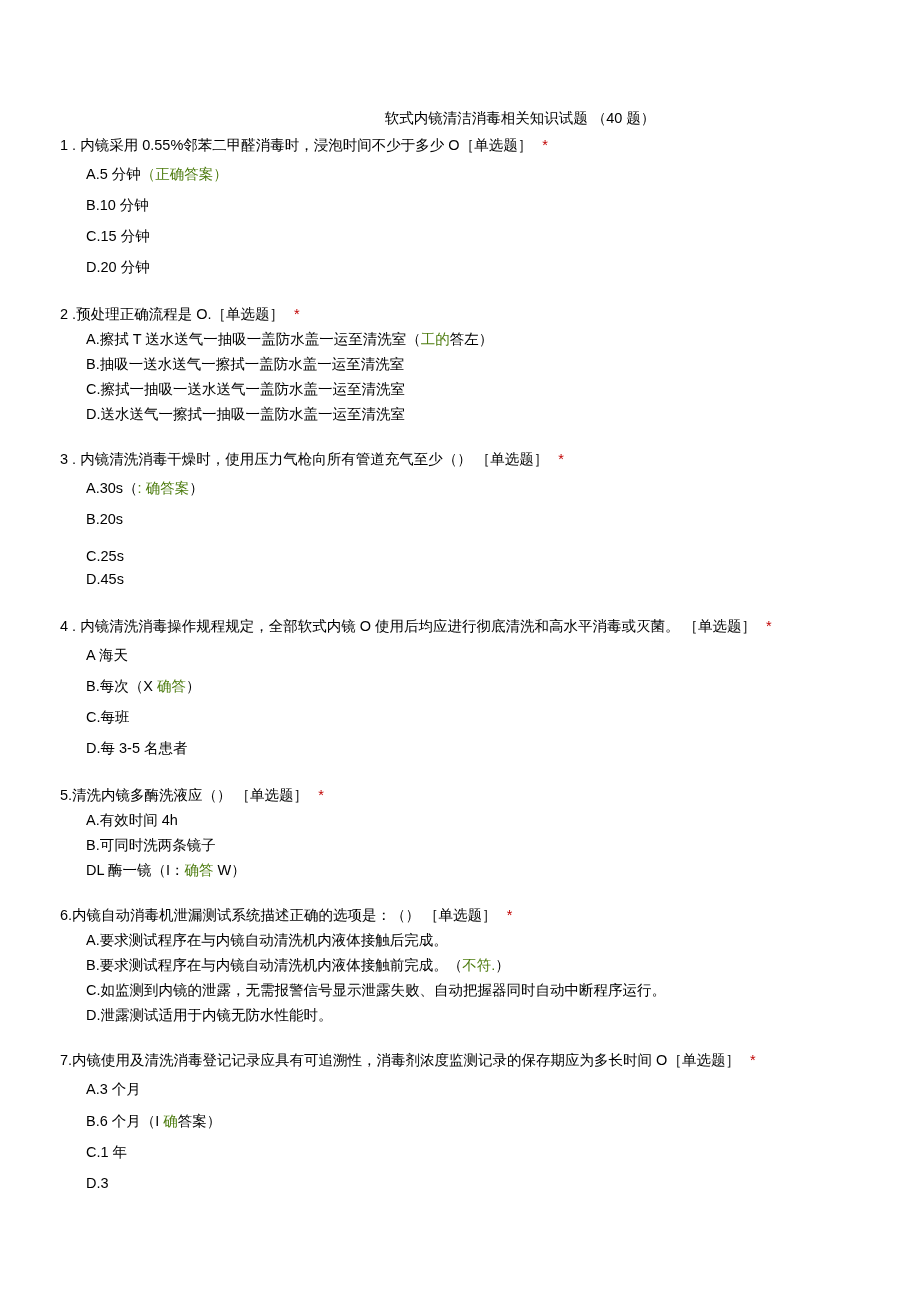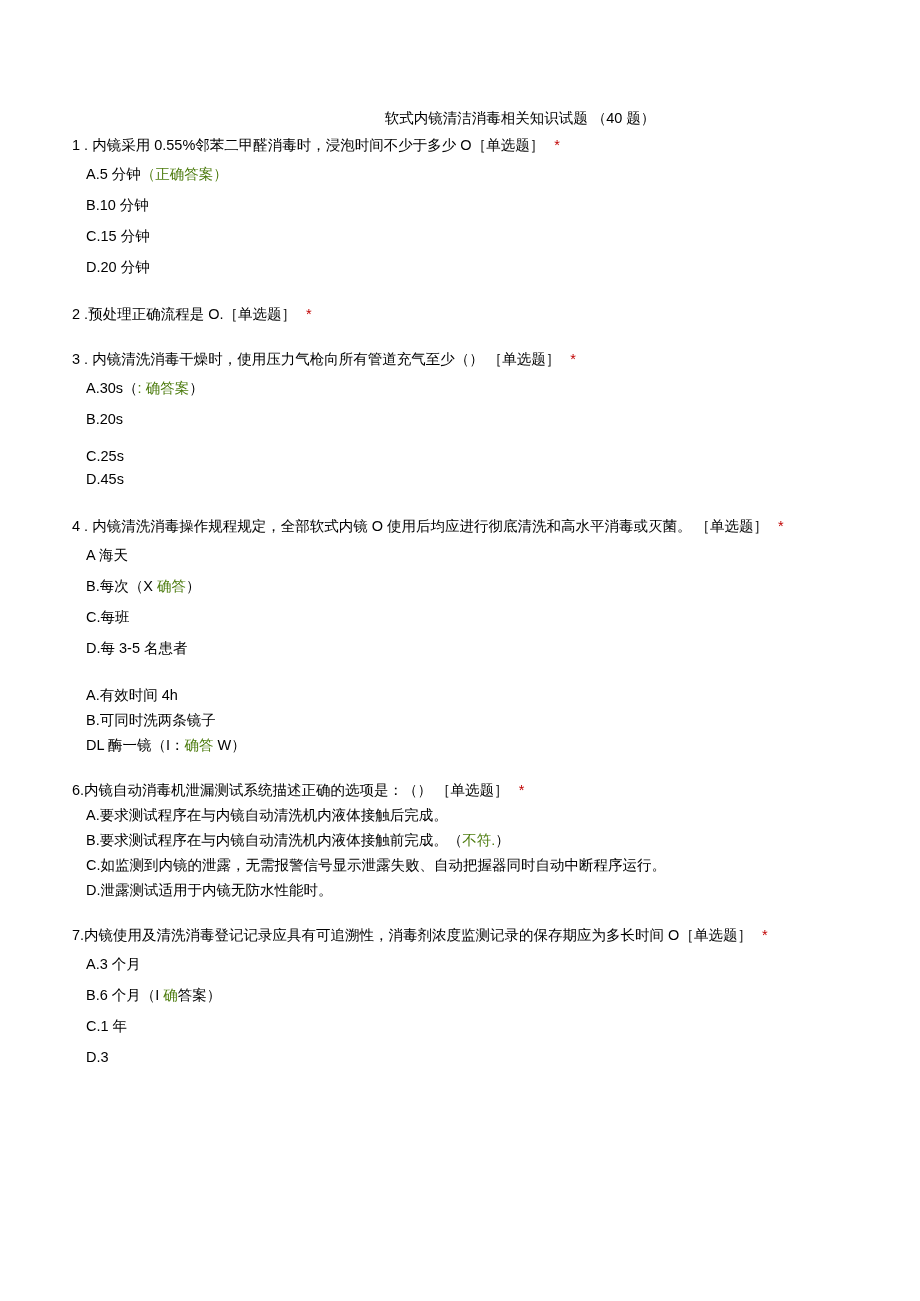--- a/index.html
+++ b/index.html
@@ -22,21 +22,21 @@
     text-align: center;
     margin-bottom: 6px;
     margin-left: 180px;
     margin-right: 60px;
   }
   .question-block {
     margin-bottom: 26px;
   }
   .q-tight { margin-bottom: 24px; }
   .stem {
-    margin: 0 0 4px 12px;
+    margin: 0 0 4px 0;
     padding-left: 0;
   }
   .options {
     margin: 0;
     padding-left: 26px;
   }
   .option {
     margin: 4px 0;
     padding: 0;
   }
@@ -66,20 +66,26 @@
       <p class="option">B.10 分钟</p>
       <p class="option">C.15 分钟</p>
       <p class="option">D.20 分钟</p>
     </div>
   </div>
 
   <div class="question-block q-tight">
     <p class="stem">
       <span class="num">2</span><span>   .预处理正确流程是 O.</span><span class="tag">［单选题］</span><span class="gap"></span><span class="red">*</span>
     </p>
+    <div class="options">
+      <p class="option"><span>A.擦拭 T 送水送气一抽吸一盖防水盖一运至清洗室（</span><span class="orange">工的</span><span>答左）</span></p>
+      <p class="option">B.抽吸一送水送气一擦拭一盖防水盖一运至清洗室</p>
+      <p class="option">C.擦拭一抽吸一送水送气一盖防水盖一运至清洗室</p>
+      <p class="option">D.送水送气一擦拭一抽吸一盖防水盖一运至清洗室</p>
+    </div>
   </div>
 
   <div class="question-block">
     <p class="stem">
       <span class="num">3</span><span>   . 内镜清洗消毒干燥时，使用压力气枪向所有管道充气至少（） ［单选题］</span><span class="gap"></span><span class="red">*</span>
     </p>
     <div class="options opt-spaced">
       <p class="option"><span>A.30s（</span><span class="orange">:  确答案</span><span>）</span></p>
       <p class="option" style="margin-top:2px;margin-bottom:2px;">B.20s</p>
       <p class="option" style="margin-top:16px;margin-bottom:2px;">C.25s</p>
@@ -93,20 +99,23 @@
     </p>
     <div class="options opt-spaced">
       <p class="option">A 海天</p>
       <p class="option"><span>B.每次（X </span><span class="orange">确答</span><span>）</span></p>
       <p class="option">C.每班</p>
       <p class="option">D.每 3-5 名患者</p>
     </div>
   </div>
 
   <div class="question-block q-tight">
+    <p class="stem">
+      <span>5.清洗内镜多酶洗液应（） ［单选题］</span><span class="gap"></span><span class="red">*</span>
+    </p>
     <div class="options">
       <p class="option">A.有效时间 4h</p>
       <p class="option">B.可同时洗两条镜子</p>
       <p class="option"><span>DL 酶一镜（I：</span><span class="orange">确答</span><span> W）</span></p>
     </div>
   </div>
 
   <div class="question-block q-tight">
     <p class="stem">
       <span>6.内镜自动消毒机泄漏测试系统描述正确的选项是：（） ［单选题］</span><span class="gap"></span><span class="red">*</span>

